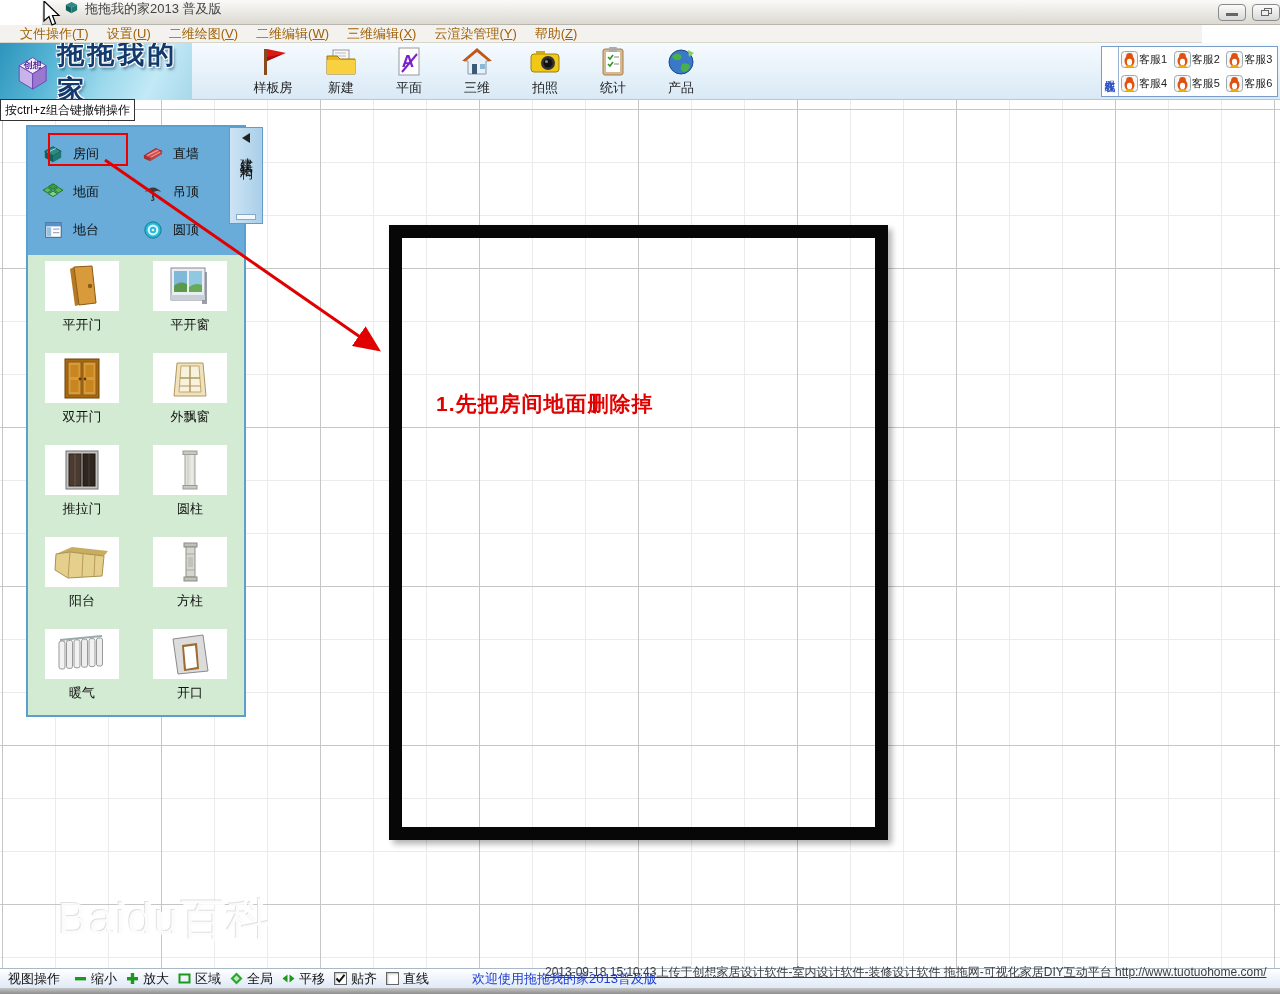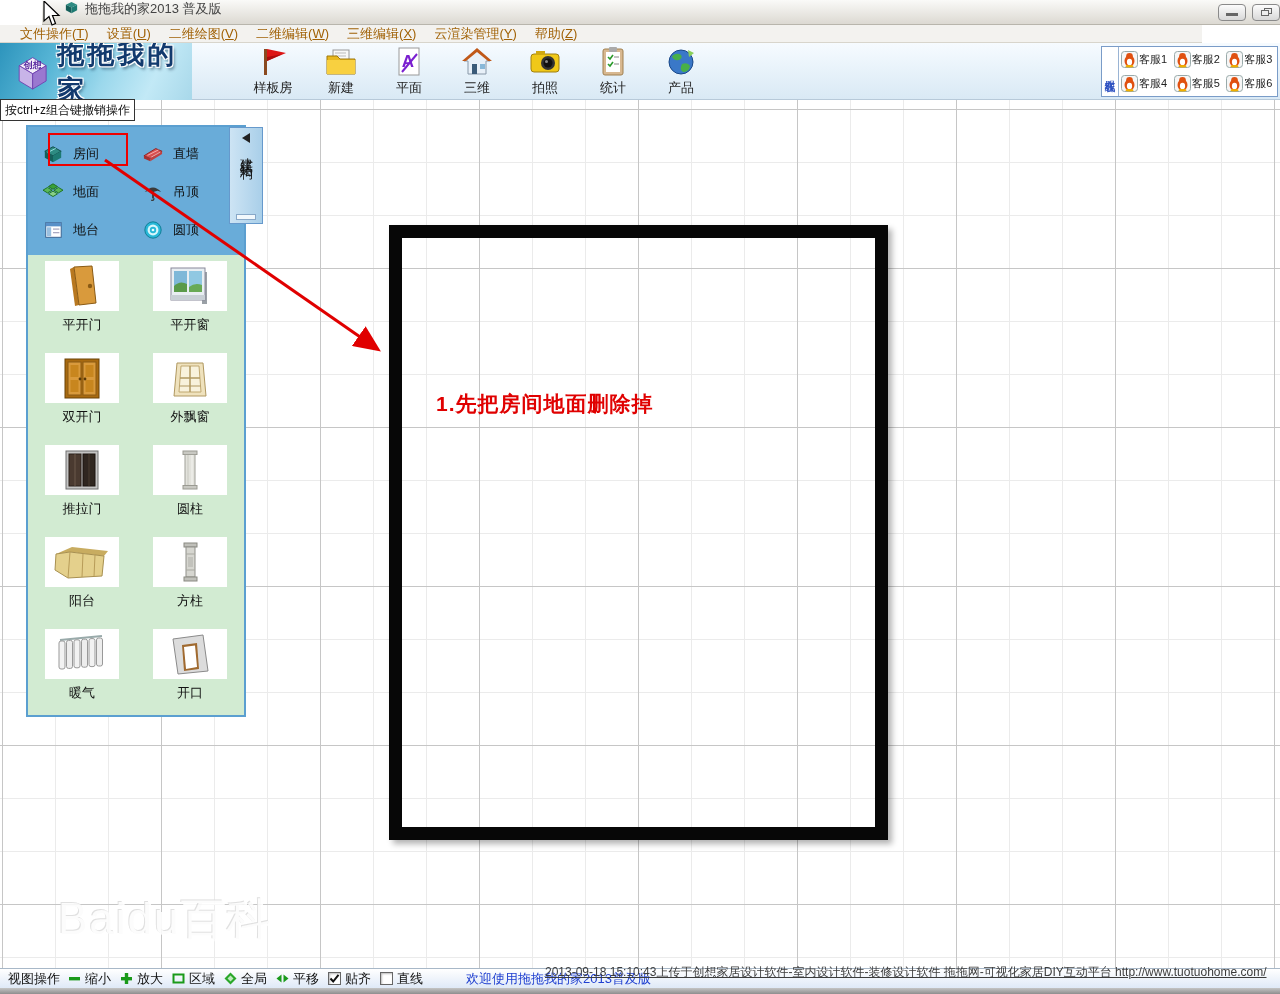--- a/index.html
+++ b/index.html
@@ -106,21 +106,21 @@
   .tab-grip { width:20px; height:6px; background:#f2f8fc; border:1px solid #88a8c8; margin-bottom:3px; }
 
   
   .arrow-layer { position:absolute; left:98px; top:152px; width:300px; height:215px; z-index:50; pointer-events:none; }
 
   
   .statusbar { position:absolute; left:0; top:968px; width:1280px; height:20px;
     background:linear-gradient(#ffffff,#dfe9f7); border-top:1px solid #a8b8c8;
     display:flex; align-items:center; font-size:13px; color:#111; }
   .sb-group { display:flex; align-items:center; gap:4px; margin-right:9px; cursor:pointer; }
-  .sb-viewlabel { margin:0 8px 0 8px; cursor:default; }
+  .sb-viewlabel { margin:0 14px 0 8px; cursor:default; }
   .sb-group svg { width:13px; height:13px; }
   .checkbox { width:13px; height:13px; background:#fff; border:1px solid #666;
     box-shadow:inset 1px 1px 2px #bbb; display:flex; align-items:center; justify-content:center; }
   .welcome { margin-left:34px; color:#2040d0; }
   .upload-mark { position:absolute; left:545px; top:964px; font-size:12px; color:#3c3c3c;
     white-space:nowrap; z-index:70;text-decoration:underline; }
   .bottomstrip { position:absolute; left:0; top:988px; width:1280px; height:6px;
     background:linear-gradient(#c4c4c4,#8e8e8e); }
 </style>
 </head>

